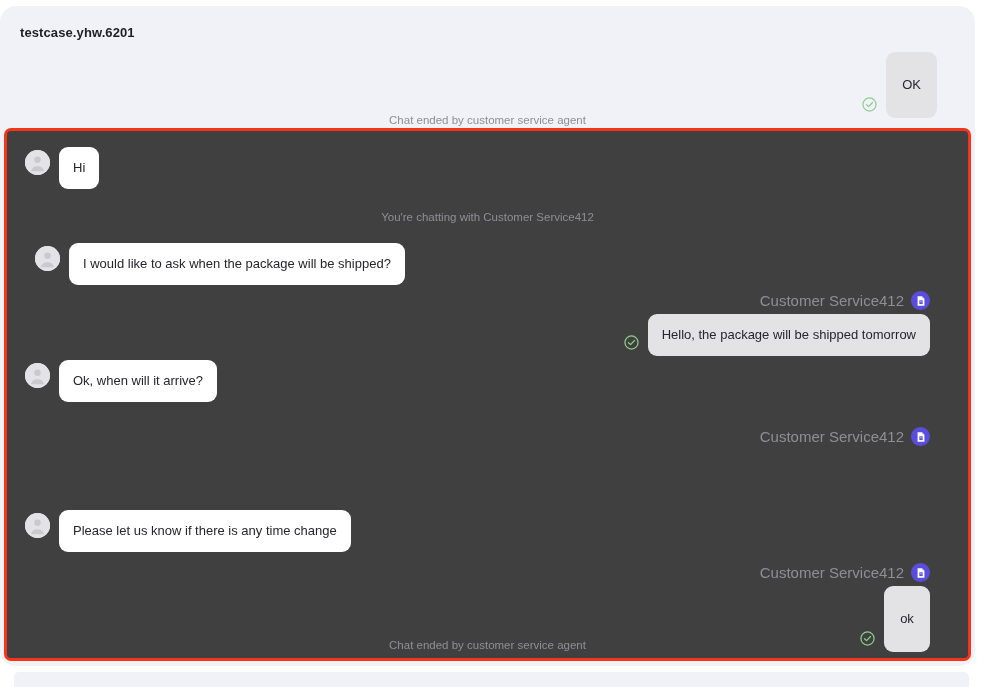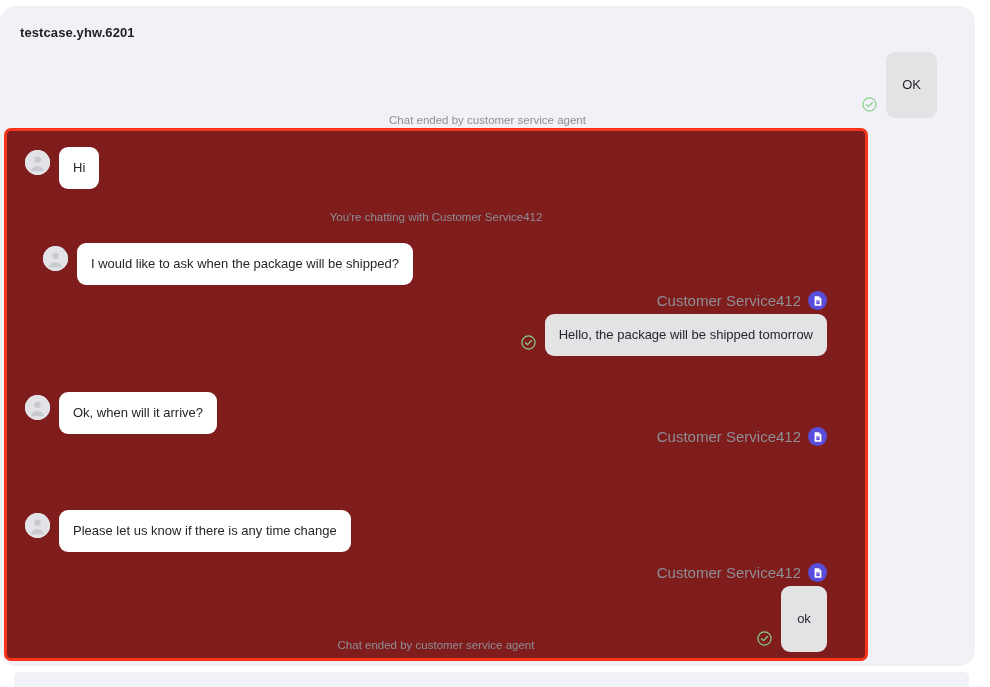--- a/index.html
+++ b/index.html
@@ -149,26 +149,26 @@
     text-align: center;
     font-size: 11.5px;
     color: #8e8e96;
   }
 
   
   .highlight-box {
     position: absolute;
     left: 4px;
     top: 122px;
-    width: 864px;
+    width: 967px;
     height: 533px;
     border: 3px solid #f5341a;
     border-radius: 7px;
     box-sizing: border-box;
-    background: #7f1d1d;
+    background: #404040;
   }
 
   .highlight-inner {
     position: relative;
     width: 100%;
     height: 100%;
     box-sizing: border-box;
     padding: 0;
   }
 
@@ -231,21 +231,21 @@
                 <circle cx="12" cy="12" r="12" fill="#e2e2e7"></circle>
                 <circle cx="12" cy="9.3" r="3.1" fill="#c9c9d0"></circle>
                 <path d="M5.6 20.5a6.6 6.6 0 0 1 12.8 0z" fill="#c9c9d0"></path>
               </svg>
             </span>
             <div class="bubble bubble-user">Hi</div>
           </div>
 
           <div class="divider abs" style="top:80px; left:0; right:0;">You're chatting with Customer Service412</div>
 
-          <div class="msg-row row-user abs" style="top:112px; left:8px; right:0;padding-left:28px;">
+          <div class="msg-row row-user abs" style="top:112px; left:0; right:0;padding-left:28px;">
             <span class="avatar-user">
               <svg width="25" height="25" viewBox="0 0 24 24">
                 <circle cx="12" cy="12" r="12" fill="#e2e2e7"></circle>
                 <circle cx="12" cy="9.3" r="3.1" fill="#c9c9d0"></circle>
                 <path d="M5.6 20.5a6.6 6.6 0 0 1 12.8 0z" fill="#c9c9d0"></path>
               </svg>
             </span>
             <div class="bubble bubble-user">I would like  to ask when the package will be shipped?</div>
           </div>
 
@@ -265,21 +265,21 @@
               <span class="check-icon">
                 <svg width="15" height="15" viewBox="0 0 16 16">
                   <circle cx="8" cy="8" r="7" fill="none" stroke="#8ccf8c" stroke-width="1.3"></circle>
                   <path d="M4.8 8.2 L7 10.3 L11.2 5.9" fill="none" stroke="#8ccf8c" stroke-width="1.3" stroke-linecap="round" stroke-linejoin="round"></path>
                 </svg>
               </span>
               <div class="bubble bubble-agent">Hello, the package will be shipped tomorrow</div>
             </div>
           </div>
 
-          <div class="msg-row row-user abs" style="top:261px; left:0; right:0;">
+          <div class="msg-row row-user abs" style="top:229px; left:0; right:0;">
             <span class="avatar-user">
               <svg width="25" height="25" viewBox="0 0 24 24">
                 <circle cx="12" cy="12" r="12" fill="#e2e2e7"></circle>
                 <circle cx="12" cy="9.3" r="3.1" fill="#c9c9d0"></circle>
                 <path d="M5.6 20.5a6.6 6.6 0 0 1 12.8 0z" fill="#c9c9d0"></path>
               </svg>
             </span>
             <div class="bubble bubble-user">Ok, when will it arrive?</div>
           </div>
 

